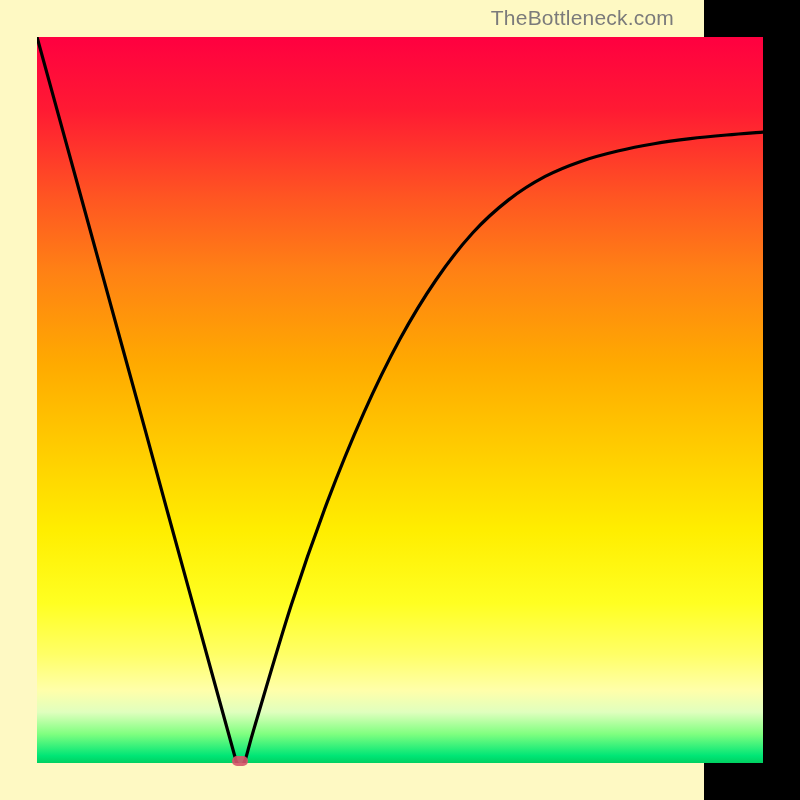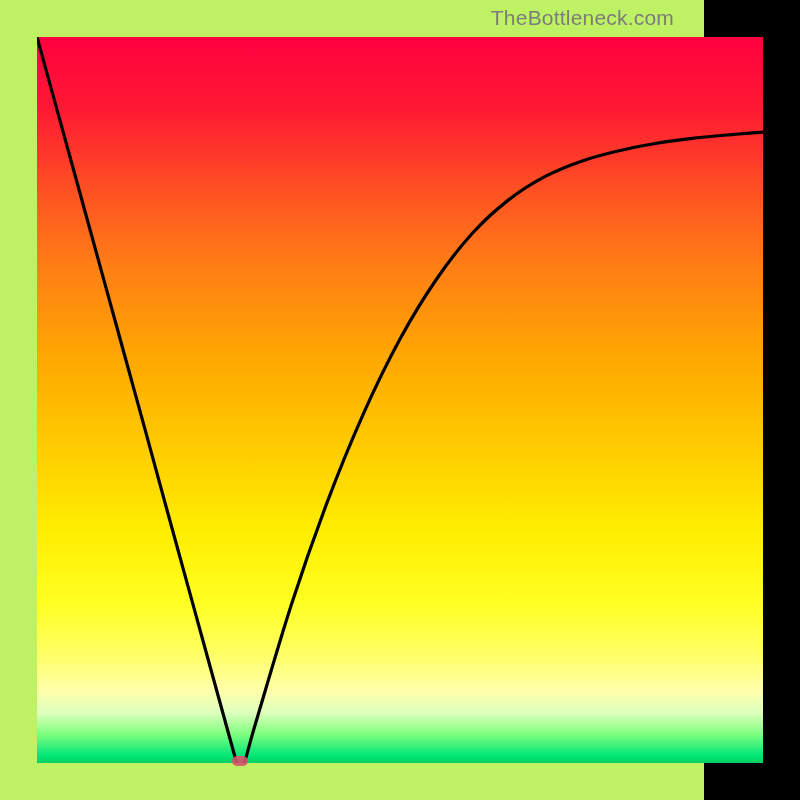--- a/index.html
+++ b/index.html
@@ -1,20 +1,20 @@
 <!DOCTYPE html>
 <html><head>
 <meta charset="utf-8">
 <style>
   * { margin: 0; padding: 0; box-sizing: border-box; }
   html, body { width: 800px; height: 800px; overflow: hidden; background: #000; }
   .frame {
     width: 704px;
     height: 800px;
-    background: #bef264;
+    background: #fef9c3;
     position: relative;
   }
   .plot {
     position: absolute;
     left: 37px;
     top: 37px;
     width: 726px;
     height: 726px;
     background: linear-gradient(to bottom,
       #ff0040 0%,

